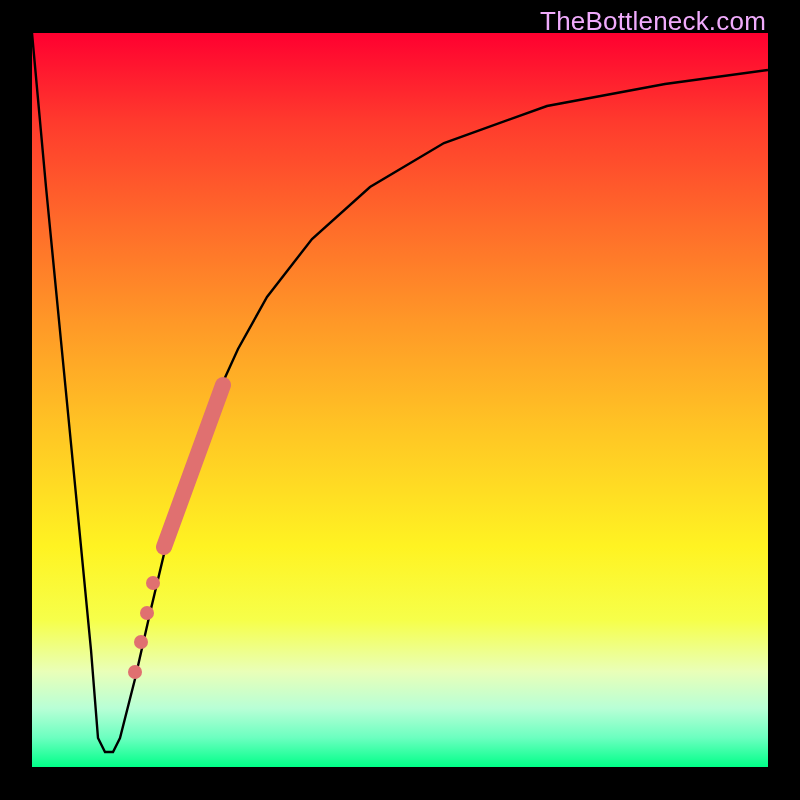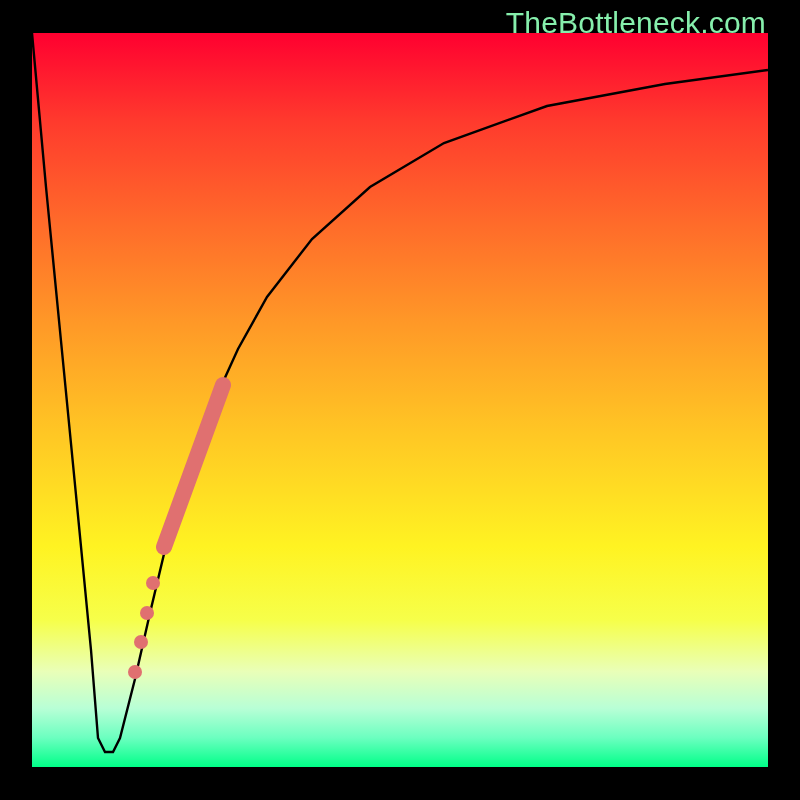--- a/index.html
+++ b/index.html
@@ -43,22 +43,22 @@
     position: absolute;
     left: 0;
     top: 0;
     width: 736px;
     height: 734px;
   }
   .watermark {
     position: absolute;
     top: 6px;
     right: 34px;
-    color: #86efac;
-    font-size: 30px;
+    color: #f0abfc;
+    font-size: 26px;
     letter-spacing: 0.2px;
     user-select: none;
   }
   .dot {
     fill: #e07070;
   }
   .thickseg {
     stroke: #e07070;
     stroke-width: 16;
     stroke-linecap: round;

